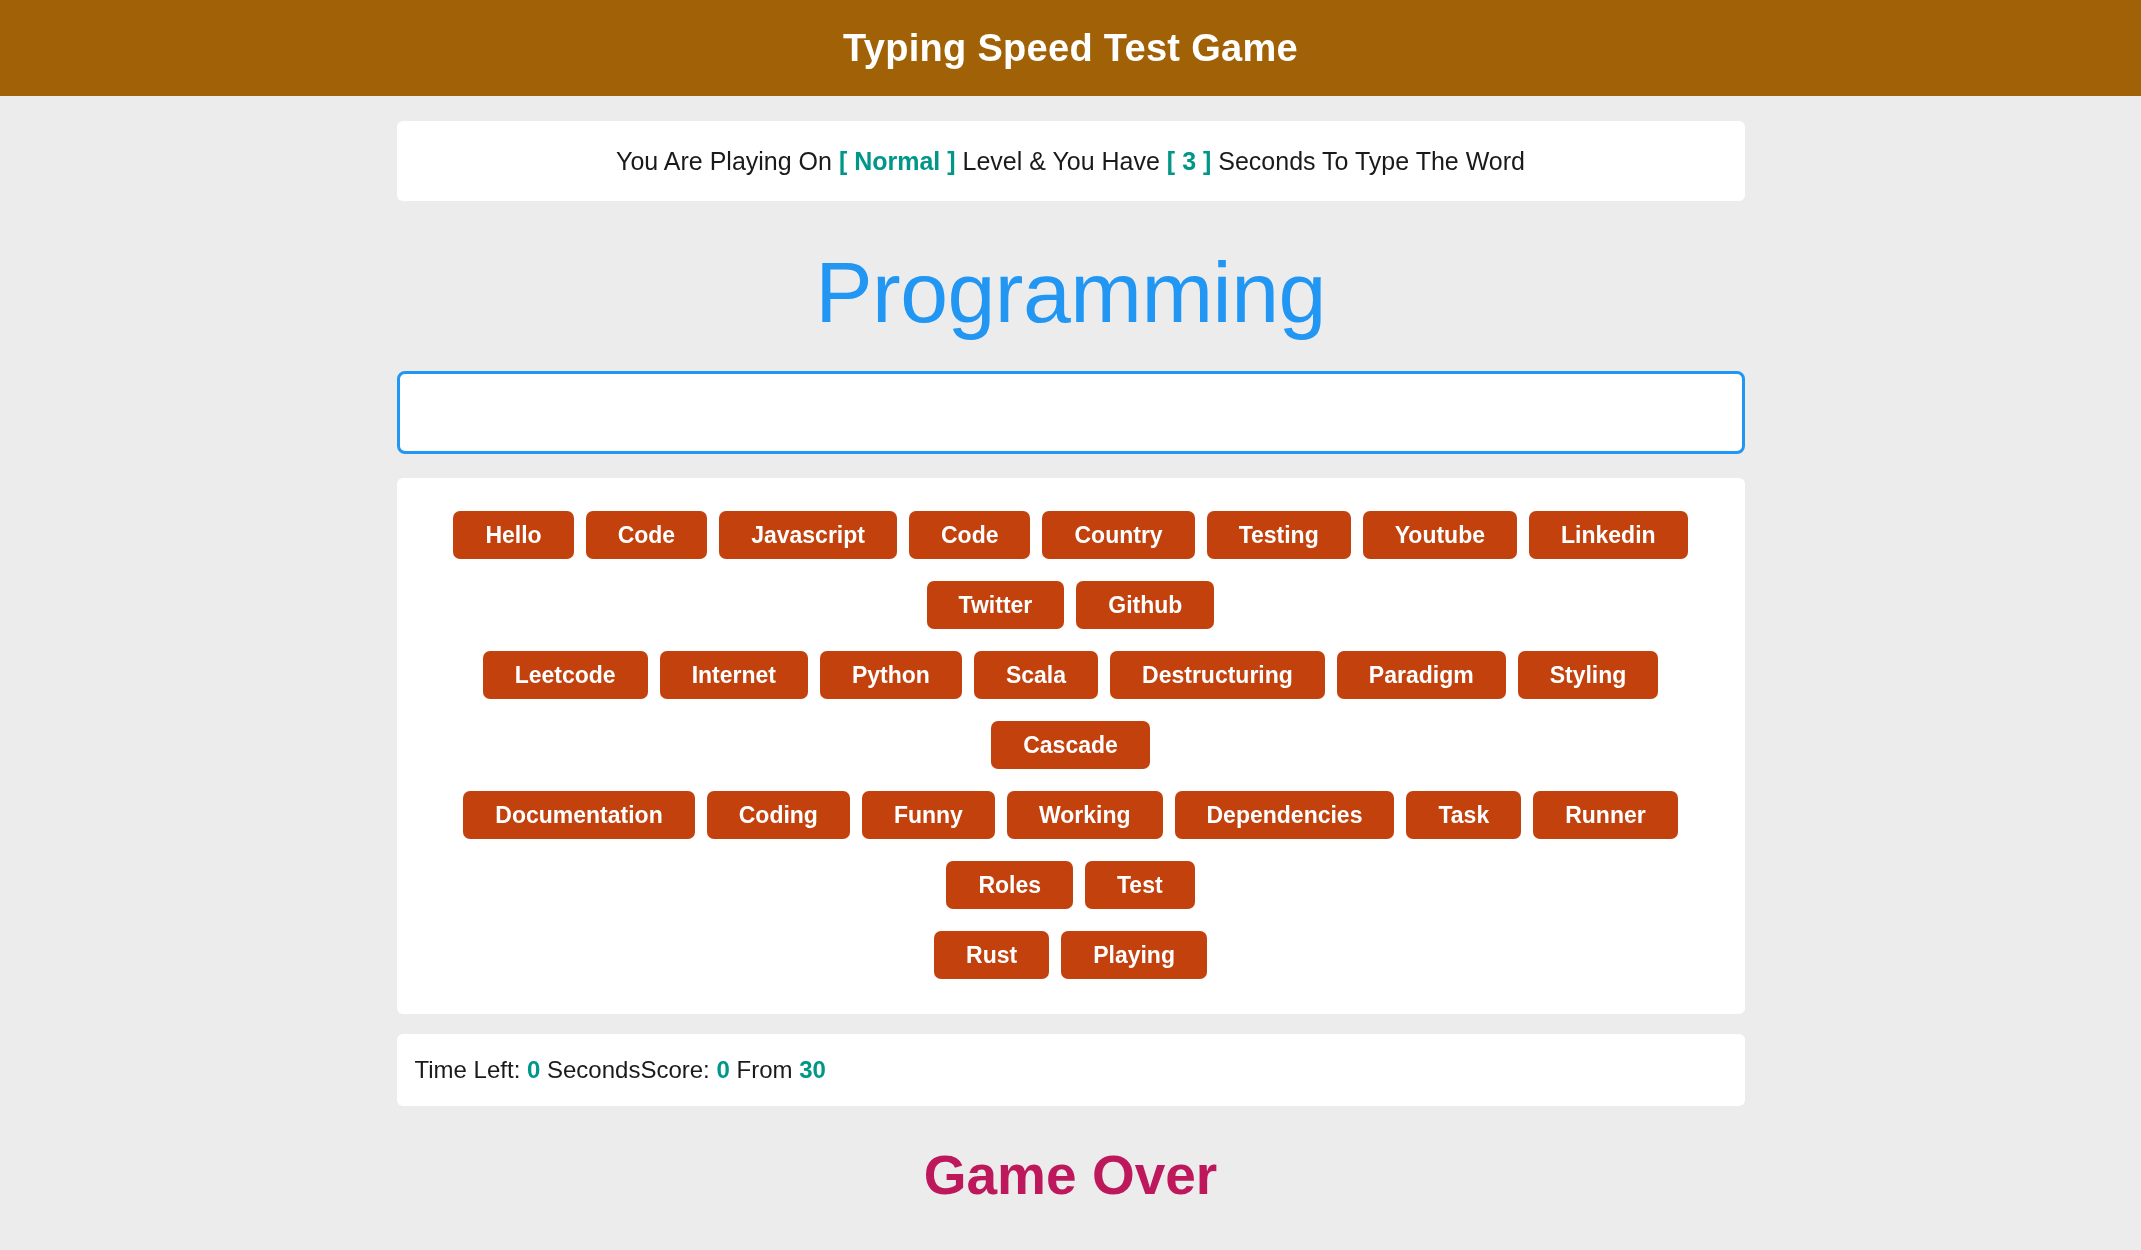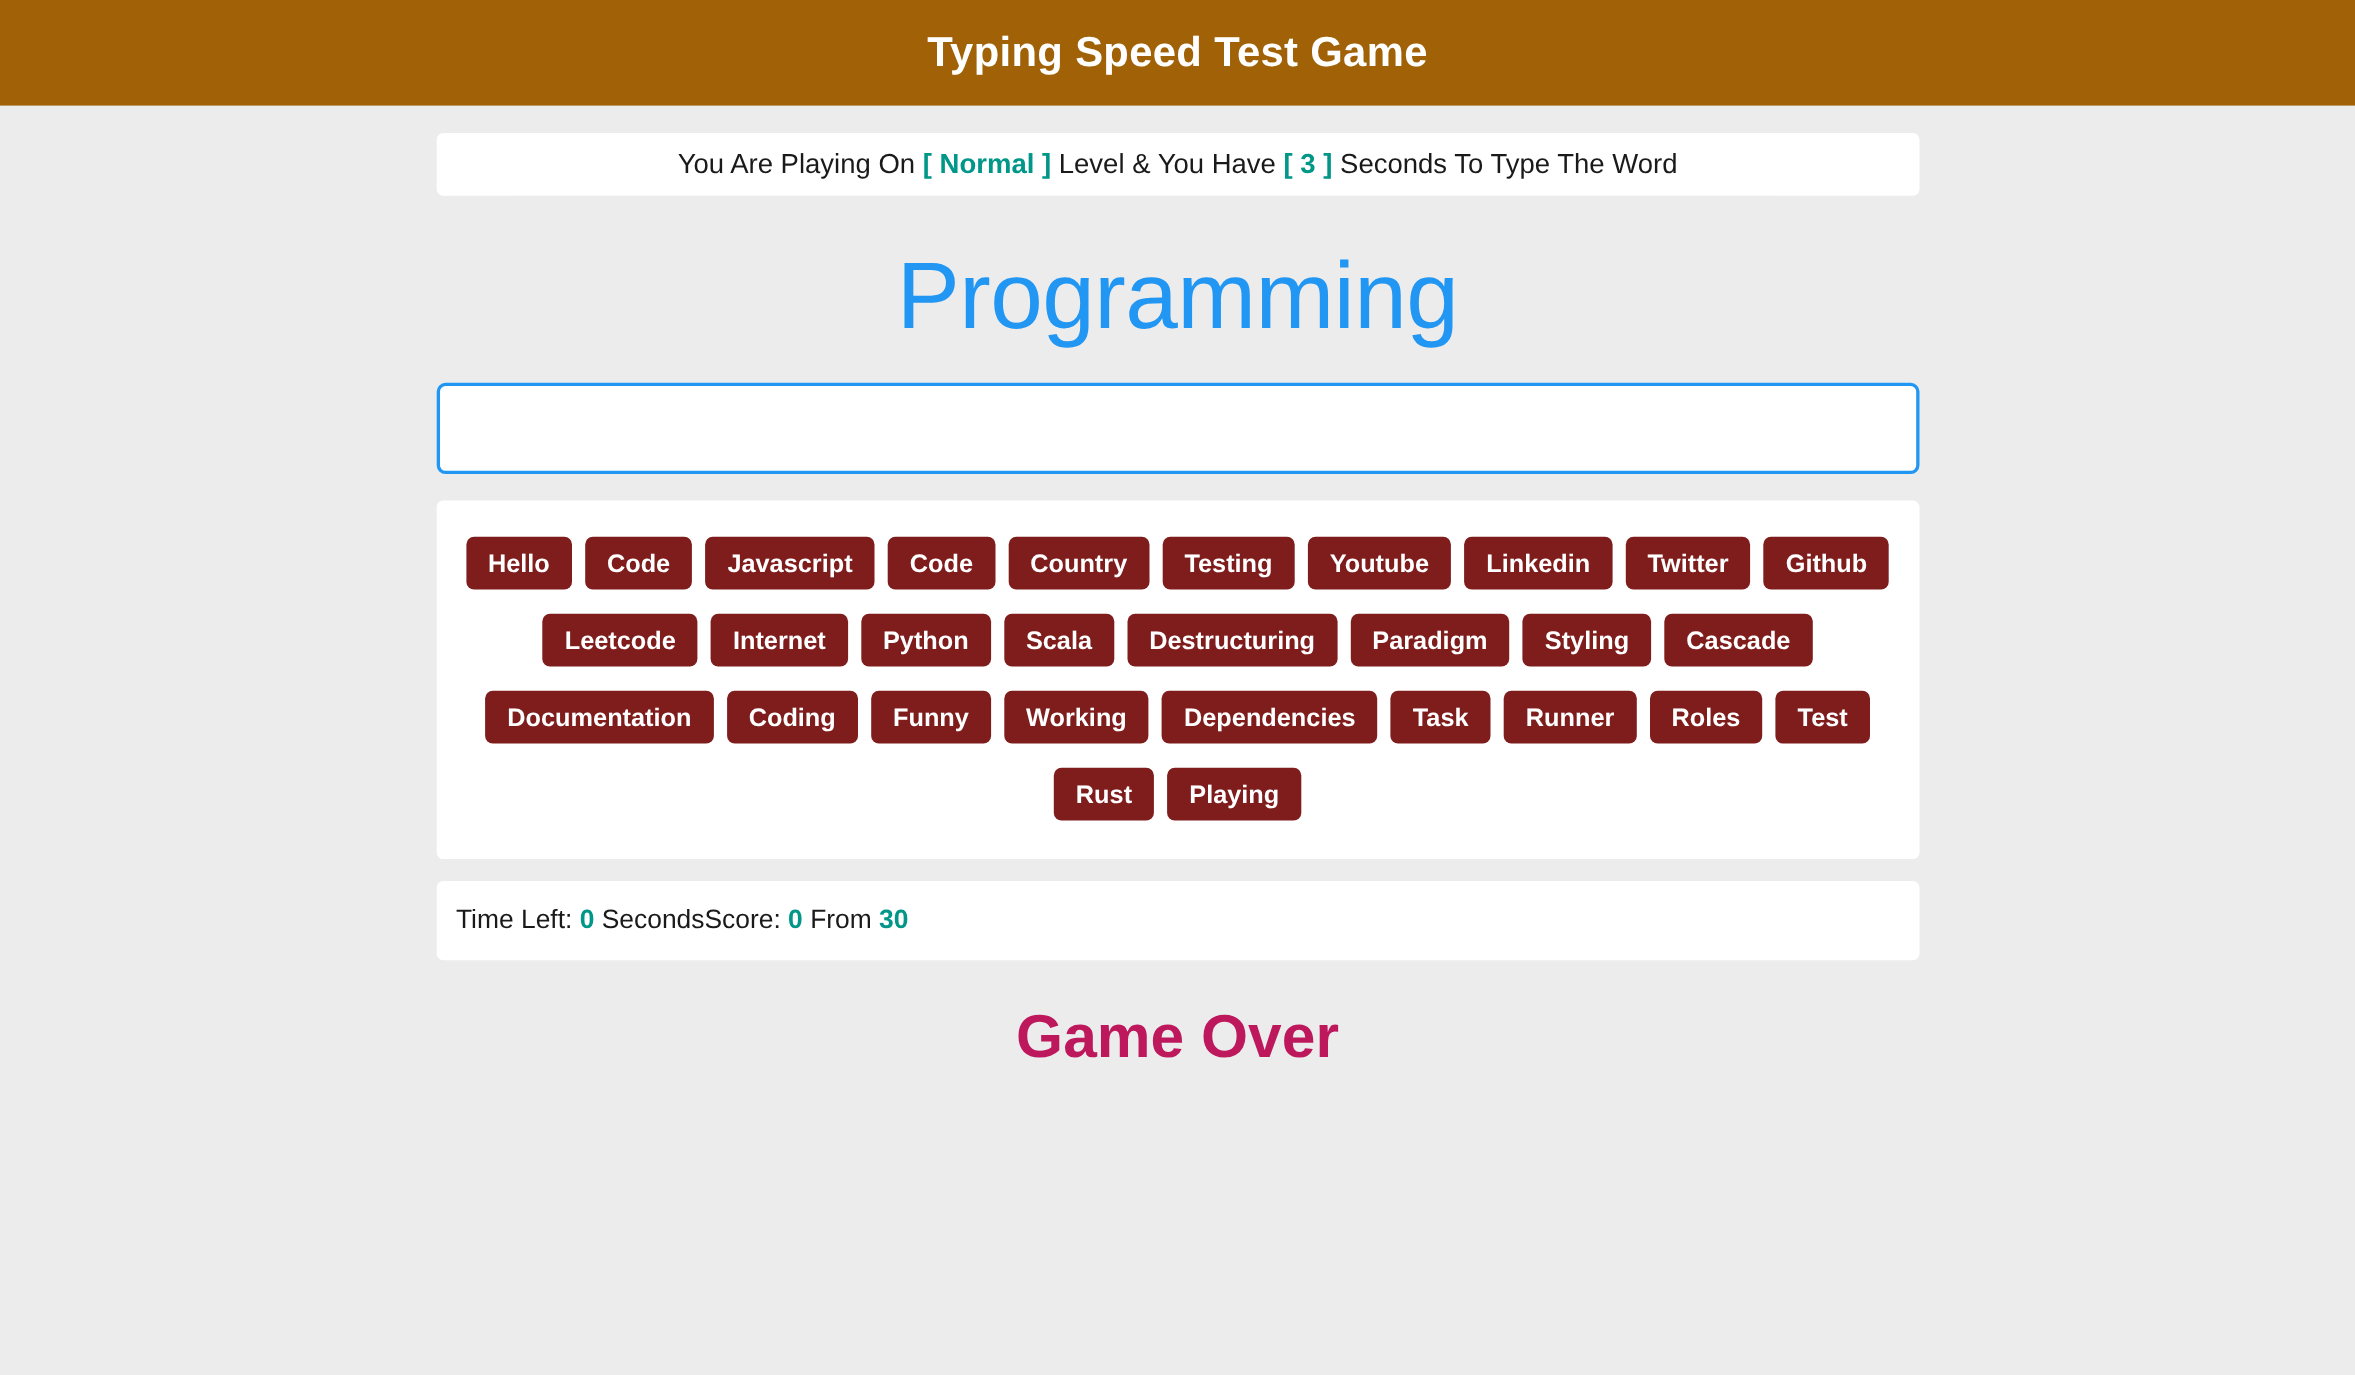--- a/index.html
+++ b/index.html
@@ -40,21 +40,21 @@
   .panel {
     width: 1348px;
     margin: 0 auto;
     background: #ffffff;
     border-radius: 6px;
   }
 
   
   .info-wrap { padding-top: 25px; }
   .info-panel {
-    height: 57px;
+    height: 80px;
     display: flex;
     align-items: center;
     justify-content: center;
   }
   .info-text {
     font-size: 25px;
     color: #1a1a1a;
     white-space: nowrap;
   }
   .hl {
@@ -100,26 +100,26 @@
     display: flex;
     flex-wrap: wrap;
     justify-content: center;
     align-items: center;
     gap: 0;
   }
   .word-chip {
     display: inline-flex;
     align-items: center;
     justify-content: center;
-    background: #7f1d1d;
+    background: #c2410c;
     color: #ffffff;
     font-size: 23px;
     font-weight: bold;
     border-radius: 7px;
-    padding: 0 20px;
+    padding: 0 32px;
     height: 48px;
     margin: 11px 6px;
     white-space: nowrap;
     user-select: none;
   }
 
   
   .status-wrap { margin-top: 20px; }
   .status-panel {
     height: 72px;

